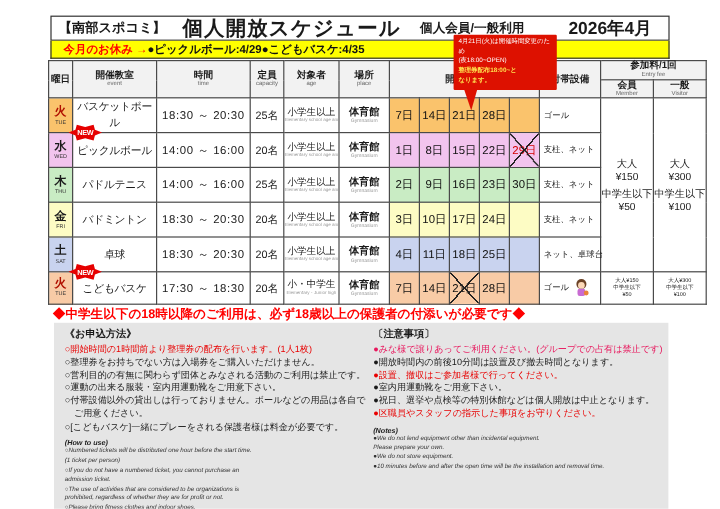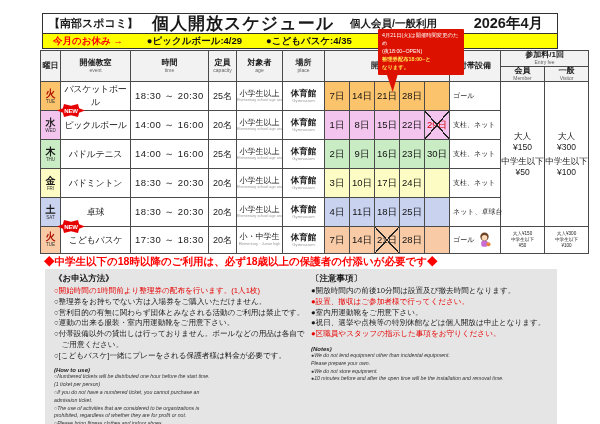--- a/index.html
+++ b/index.html
@@ -12,21 +12,21 @@
   .t-org{font-size:11px;font-weight:bold;margin-left:6px;}
   .t-main{font-size:17px;font-weight:bold;margin-left:14px;letter-spacing:1px;}
   .t-sub{font-size:10.5px;font-weight:bold;margin-left:16px;}
   .t-month{font-size:14.5px;font-weight:bold;margin-left:auto;margin-right:14px;}
 
   
   .holiday-bar{position:absolute;left:42px;top:34px;width:516px;height:15px;background:var(--banner_yellow);
     border:1px solid #333;border-top:none;display:flex;align-items:center;box-sizing:border-box;
     font-size:9.5px;font-weight:bold;}
   .hb-label{color:var(--accent_red);margin-left:10px;}
-  .hb-item{margin-left:24px;color:#111;}
+  .hb-item{color:#111;}
 
   
   .bubble{position:absolute;left:378px;top:29px;width:86px;box-sizing:border-box;padding:3px 4px;
     background:var(--bubble_red);color:#fff;font-size:5.3px;line-height:1.5;z-index:6;border-radius:1px;}
   .bubble .hl{color:#ffe14d;font-weight:bold;}
   .bubble-tail{position:absolute;left:381px;top:62px;width:26px;height:30px;background:var(--bubble_red);
     clip-path:polygon(45% 100%, 6% 0, 78% 0);z-index:5;}
 
   
   table.sched{position:absolute;left:40px;border-collapse:collapse;table-layout:fixed;width:548px;background:#fff;}
@@ -368,20 +368,21 @@
       <div class="eline">○Numbered tickets will be distributed one hour before the start time.</div>
       <div class="eline">  (1 ticket  per person)</div>
       <div class="eline">○If you do not have a numbered ticket, you cannot purchase an</div>
       <div class="eline">  admission ticket.</div>
       <div class="eline">○The use of activities that are considered to be organizations is</div>
       <div class="eline">  prohibited, regardless of whether they are for profit or not.</div>
       <div class="eline">○Please bring fitness clothes and indoor shoes.</div>
     </div>
     <div class="col-right">
       <div class="sec-title">〔注意事項〕</div>
+      <div class="jline pink">●みな様で譲りあってご利用ください。(グループでの占有は禁止です)</div>
       <div class="jline">●開放時間内の前後10分間は設置及び撤去時間となります。</div>
       <div class="jline red">●設置、撤収はご参加者様で行ってください。</div>
       <div class="jline">●室内用運動靴をご用意下さい。</div>
       <div class="jline">●祝日、選挙や点検等の特別休館などは個人開放は中止となります。</div>
       <div class="jline red">●区職員やスタッフの指示した事項をお守りください。</div>
       <div class="en-title">(Notes)</div>
       <div class="eline">●We do not lend equipment other than incidental equipment.</div>
       <div class="eline">  Please prepare your own.</div>
       <div class="eline">●We do not store equipment.</div>
       <div class="eline">●10 minutes before and after the open time will be the installation and removal time.</div>

